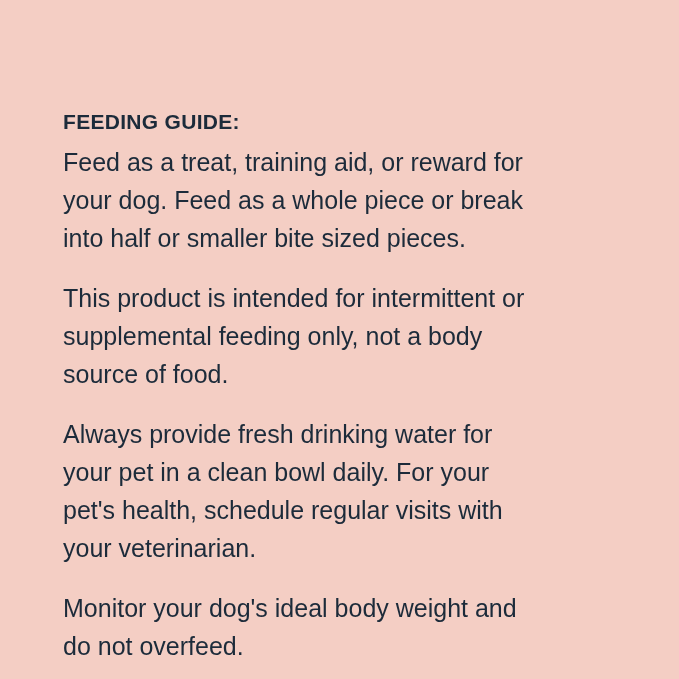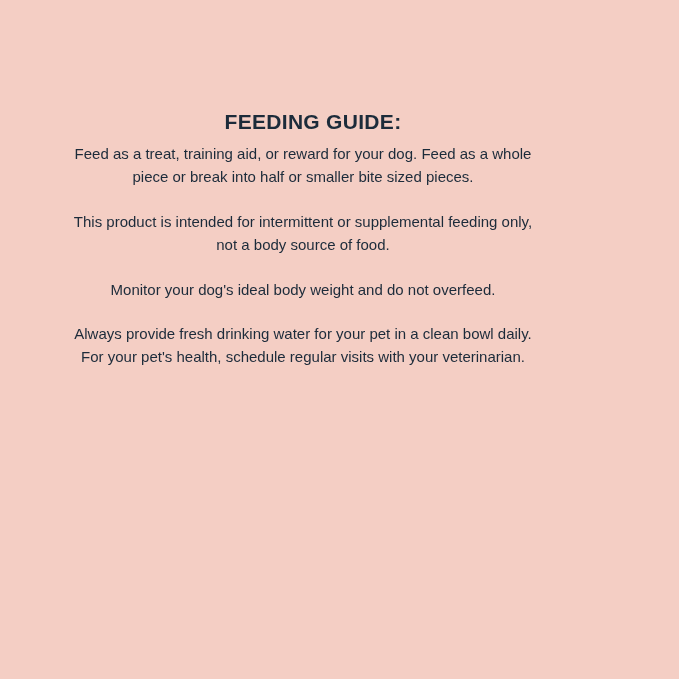--- a/index.html
+++ b/index.html
@@ -14,51 +14,50 @@
     overflow: hidden;
   }
   .panel {
     position: absolute;
     left: 0;
     top: 0;
     width: 679px;
     height: 679px;
     background: #f4cec4;
     box-sizing: border-box;
-    text-align: center;
   }
   .content {
     position: absolute;
     left: 63px;
     top: 108px;
     width: 500px;
   }
   .heading {
     font-size: 21px;
     font-weight: bold;
     color: #1c2b3a;
     letter-spacing: 0.3px;
     margin: 0 0 7px 0;
     line-height: 1.35;
   }
   .para {
-    font-size: 15px;
+    font-size: 25px;
     color: #1c2b3a;
     line-height: 1.52;
     margin: 0 0 22px 0;
     max-width: 480px;
   }
   .para:last-child {
     margin-bottom: 0;
   }
 </style>
 </head>
 <body>
 
 <div class="panel">
   <div class="content">
     <h1 class="heading">FEEDING GUIDE:</h1>
     <p class="para">Feed as a treat, training aid, or reward for your dog. Feed as a whole piece or break into half or smaller bite sized pieces.</p>
     <p class="para">This product is intended for intermittent or supplemental feeding only, not a body source of food.</p>
+    <p class="para">Always provide fresh drinking water for your pet in a clean bowl daily. For your pet's health, schedule regular visits with your veterinarian.</p>
     <p class="para">Monitor your dog's ideal body weight and do not overfeed.</p>
-    <p class="para">Always provide fresh drinking water for your pet in a clean bowl daily. For your pet's health, schedule regular visits with your veterinarian.</p>
   </div>
 </div>
 
 </body></html>

